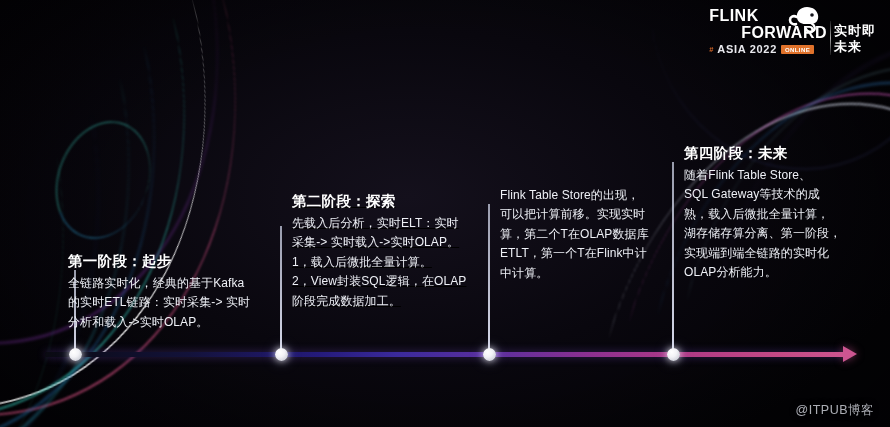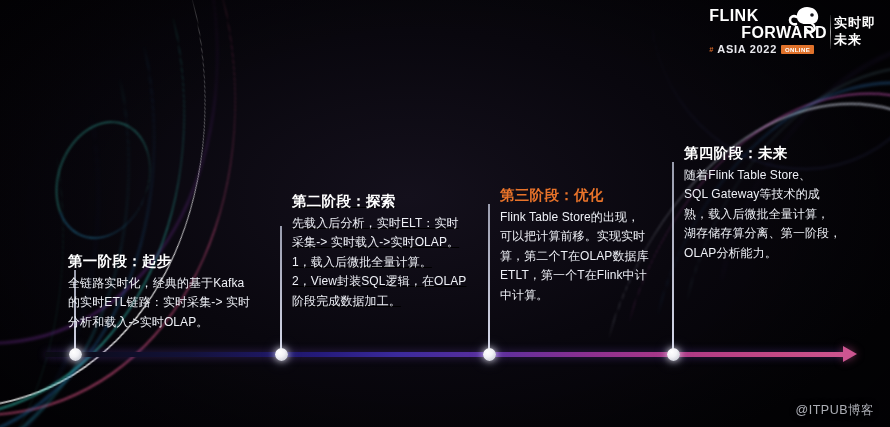--- a/index.html
+++ b/index.html
@@ -98,21 +98,21 @@
 
   
   .rb-tr1 { right: -60px; top: -160px; width: 300px; height: 330px;
             border-width: 0 1px 1px 0; border-right-color: #9aa8ff;
             border-bottom-color: #6f7de0; transform: rotate(-8deg);
             filter: blur(1.8px); opacity: .25; }
 
   
   .logo-block {
     position: absolute; top: 8px; right: 14px;
-    display: flex; align-items: center; gap: 3px;
+    display: flex; align-items: flex-end; gap: 3px;
     z-index: 8;
   }
   .ff-logo { position: relative; display: flex; flex-direction: column;
              align-items: flex-start; line-height: 1; }
   .ff-line1, .ff-line2 {
     color: #fff; font-weight: 700; letter-spacing: .5px;
     font-family: "Liberation Sans", sans-serif;
   }
   .ff-line1 { font-size: 16px; }
   .ff-line2 { font-size: 16px; margin-top: 1px; margin-left: 32px; }
@@ -298,36 +298,36 @@
     <div class="stage-body">
       <p>先载入后分析，实时ELT：实时</p>
       <p>采集-&gt; 实时载入-&gt;实时OLAP。</p>
       <p>1，载入后微批全量计算。</p>
       <p>2，View封装SQL逻辑，在OLAP</p>
       <p>阶段完成数据加工。</p>
     </div>
   </div>
 
   <div class="stage" id="stage3">
-    <div class="stage-head accent">第三阶段：优化</div>
     <div class="stage-body">
       <p>Flink Table Store的出现，</p>
       <p>可以把计算前移。实现实时</p>
       <p>算，第二个T在OLAP数据库</p>
       <p>ETLT，第一个T在Flink中计</p>
       <p>中计算。</p>
     </div>
   </div>
 
   <div class="stage" id="stage4">
     <div class="stage-head">第四阶段：未来</div>
     <div class="stage-body">
       <p>随着Flink Table Store、</p>
       <p>SQL Gateway等技术的成</p>
       <p>熟，载入后微批全量计算，</p>
       <p>湖存储存算分离、第一阶段，</p>
+      <p>实现端到端全链路的实时化</p>
       <p>OLAP分析能力。</p>
     </div>
   </div>
 
   <div class="watermark">@ITPUB博客</div>
 
 </div>
 
 </body></html>

